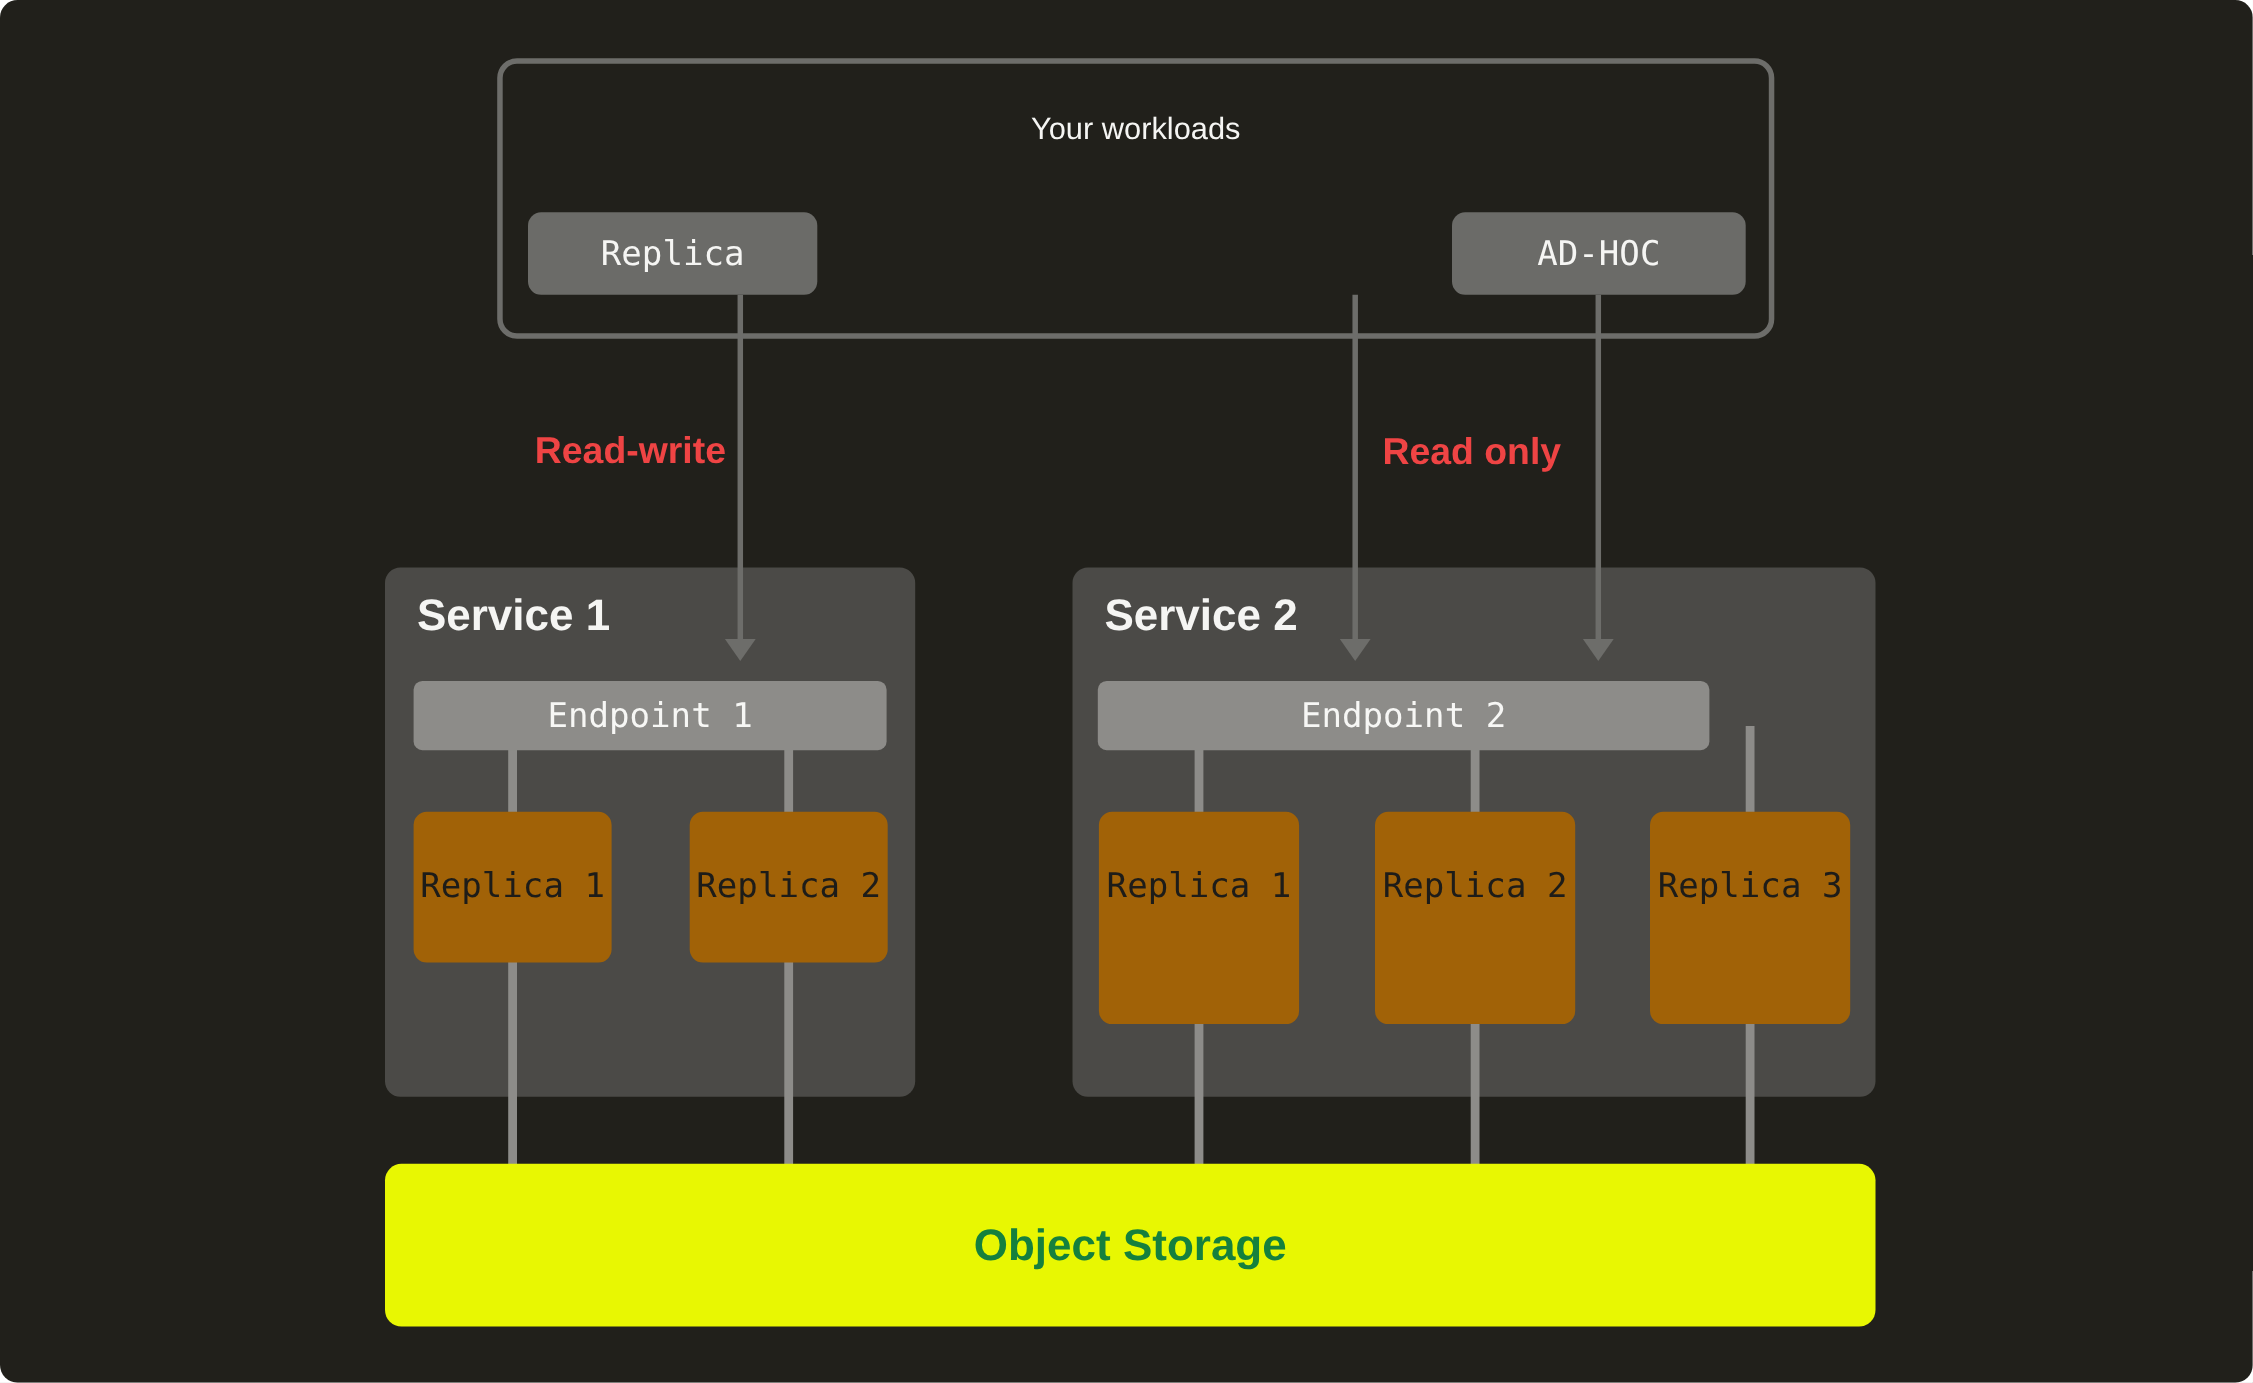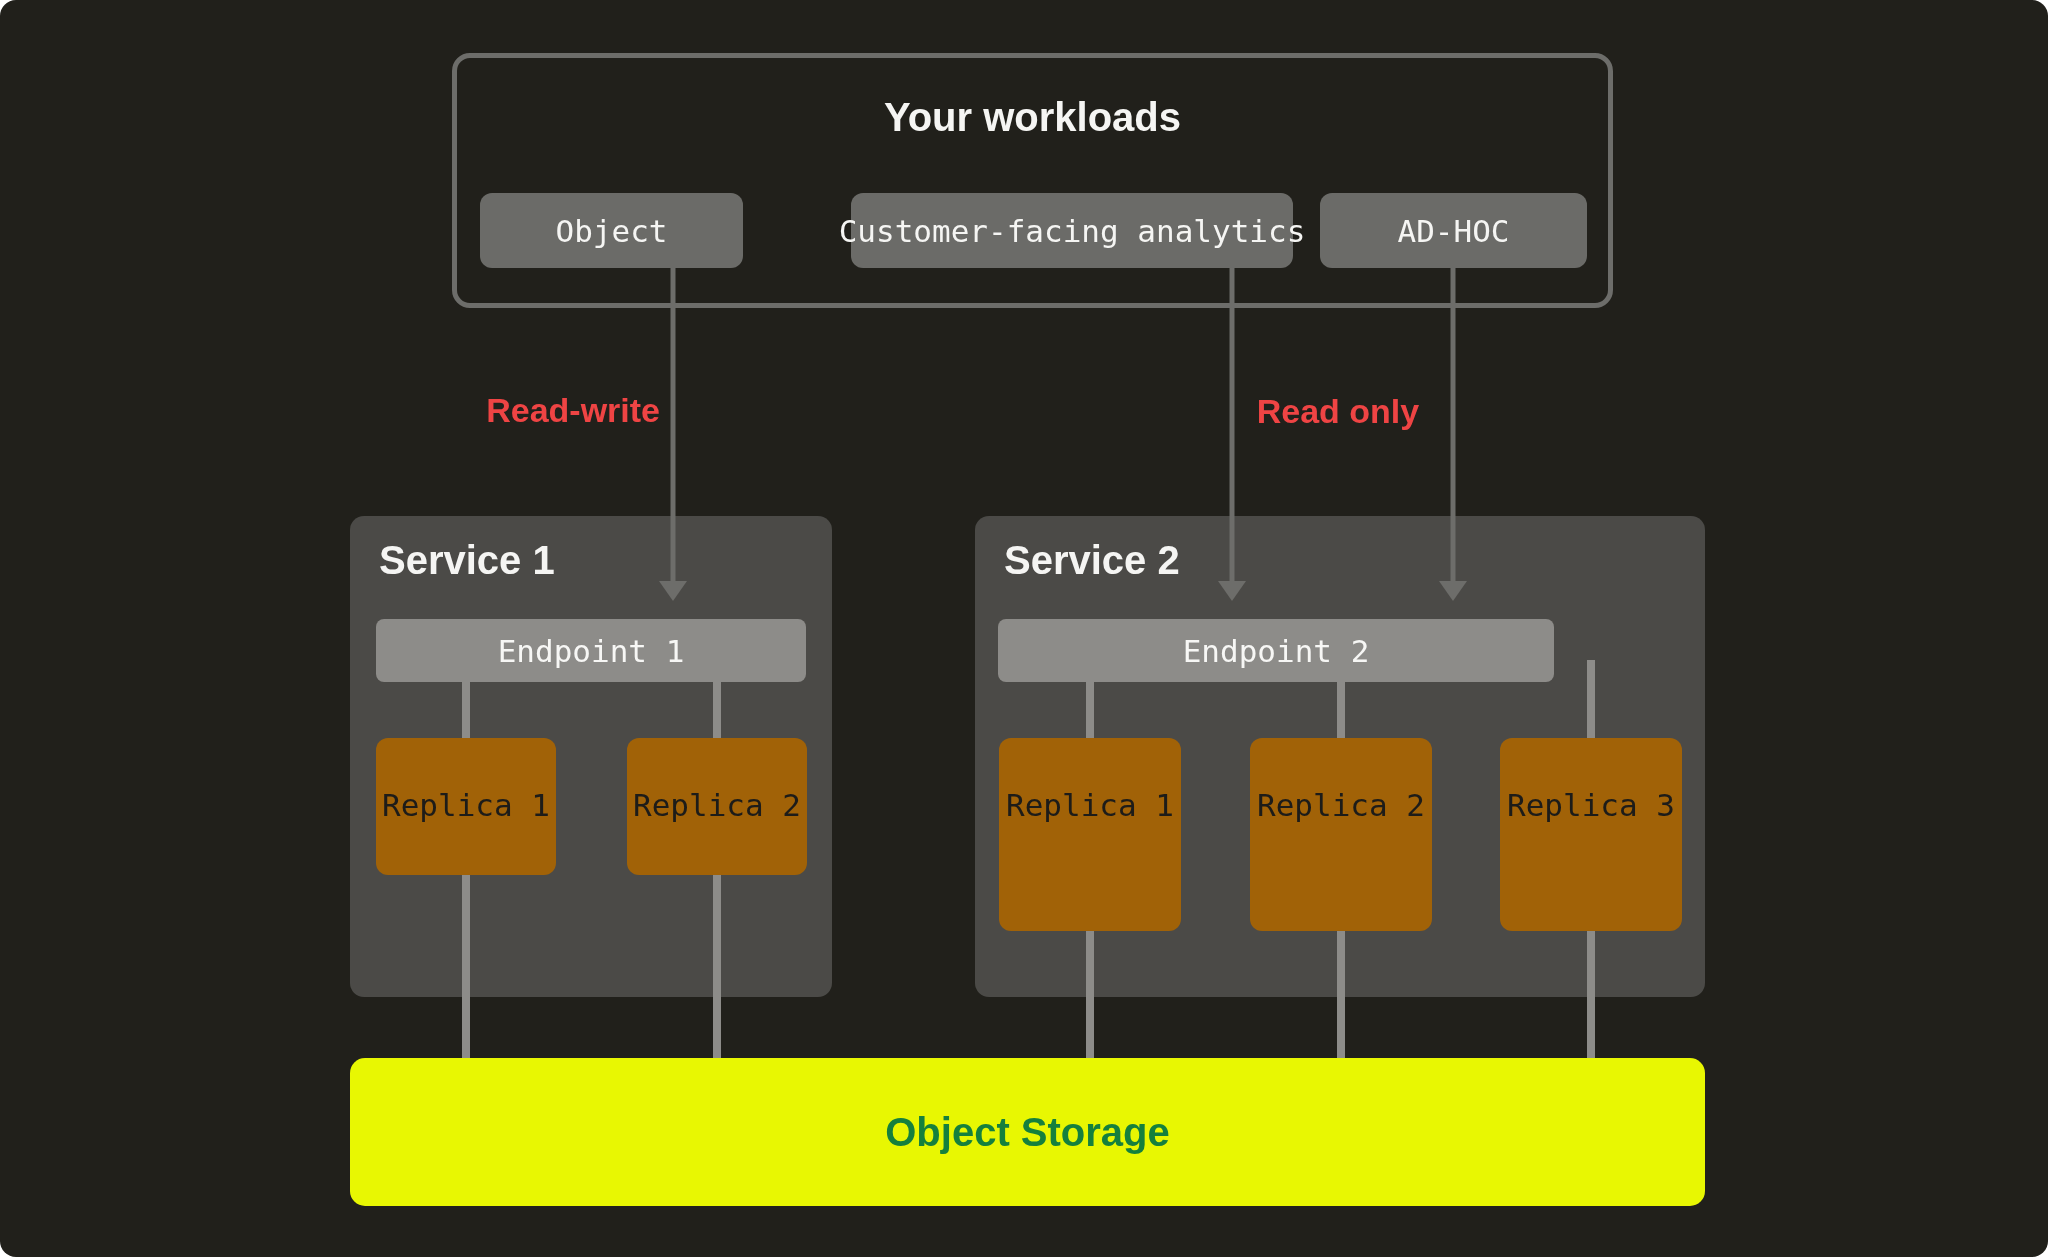--- a/index.html
+++ b/index.html
@@ -28,21 +28,21 @@
 
   
   .workloads-box {
     left: 452px; top: 53px; width: 1161px; height: 255px;
     border: 5px solid #6d6d6a;
     border-radius: 18px;
   }
   .workloads-title {
     left: 452px; top: 95px; width: 1161px;
     text-align: center;
-    font-size: 40px; font-weight: bold; color: #f5f5f3;
+    font-size: 28px; font-weight: normal; color: #f5f5f3;
     line-height: 44px;
   }
   .chip {
     top: 193px; height: 75px;
     background: #6b6b68;
     border-radius: 12px;
     display: flex; align-items: center; justify-content: center;
     font-family: "DejaVu Sans Mono", monospace;
     font-size: 31px; color: #f5f5f3;
     white-space: nowrap;
@@ -144,22 +144,21 @@
       <g fill="#6d6d6a" stroke="none">
         <path d="M673 601 L659 581 L687 581 Z"></path>
         <path d="M1232 601 L1218 581 L1246 581 Z"></path>
         <path d="M1453 601 L1439 581 L1467 581 Z"></path>
       </g>
     </svg>
 
     <div class="layer-nodes">
       <div class="abs workloads-title">Your workloads</div>
 
-      <div class="abs chip chip-writes">Object</div>
-      <div class="abs chip chip-analytics">Customer-facing analytics</div>
+      <div class="abs chip chip-writes">Replica</div>
       <div class="abs chip chip-adhoc">AD-HOC</div>
 
       <div class="abs edge-label label-read-write">Read-write</div>
       <div class="abs edge-label label-read-only">Read only</div>
 
       <div class="abs endpoint endpoint-1">Endpoint 1</div>
       <div class="abs endpoint endpoint-2">Endpoint 2</div>
 
       <div class="abs replica s1-r1">Replica 1</div>
       <div class="abs replica s1-r2">Replica 2</div>

